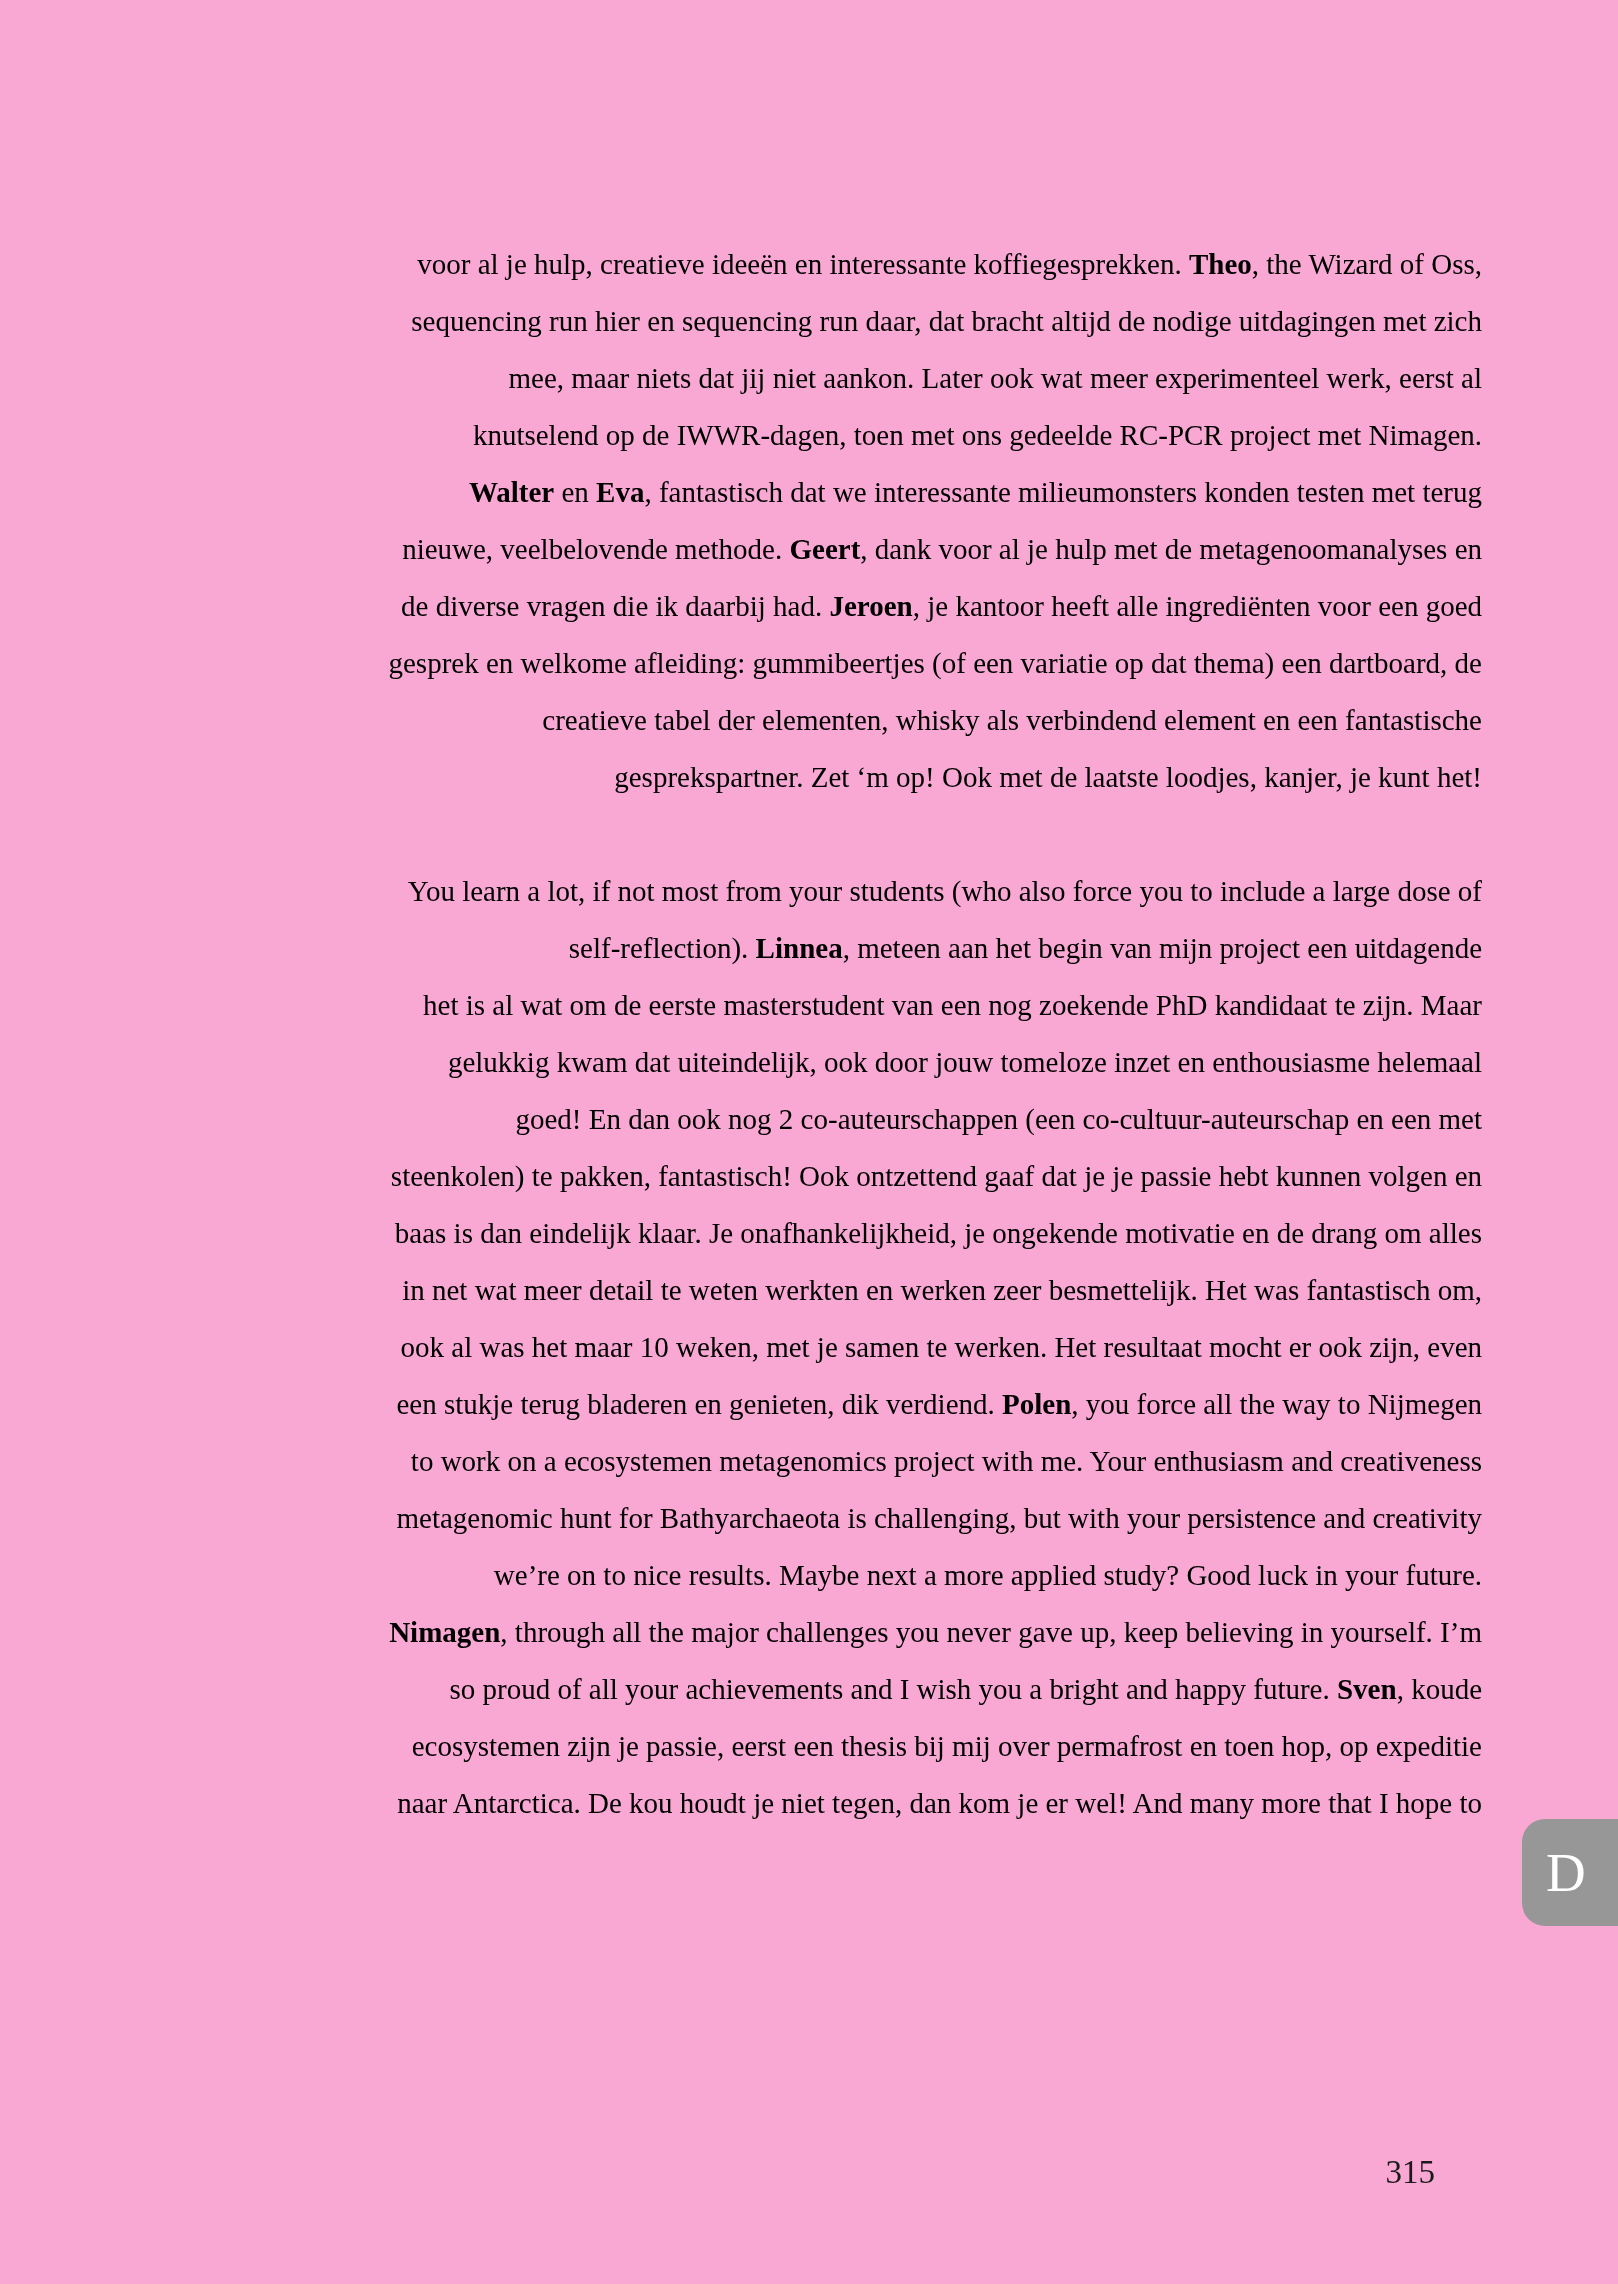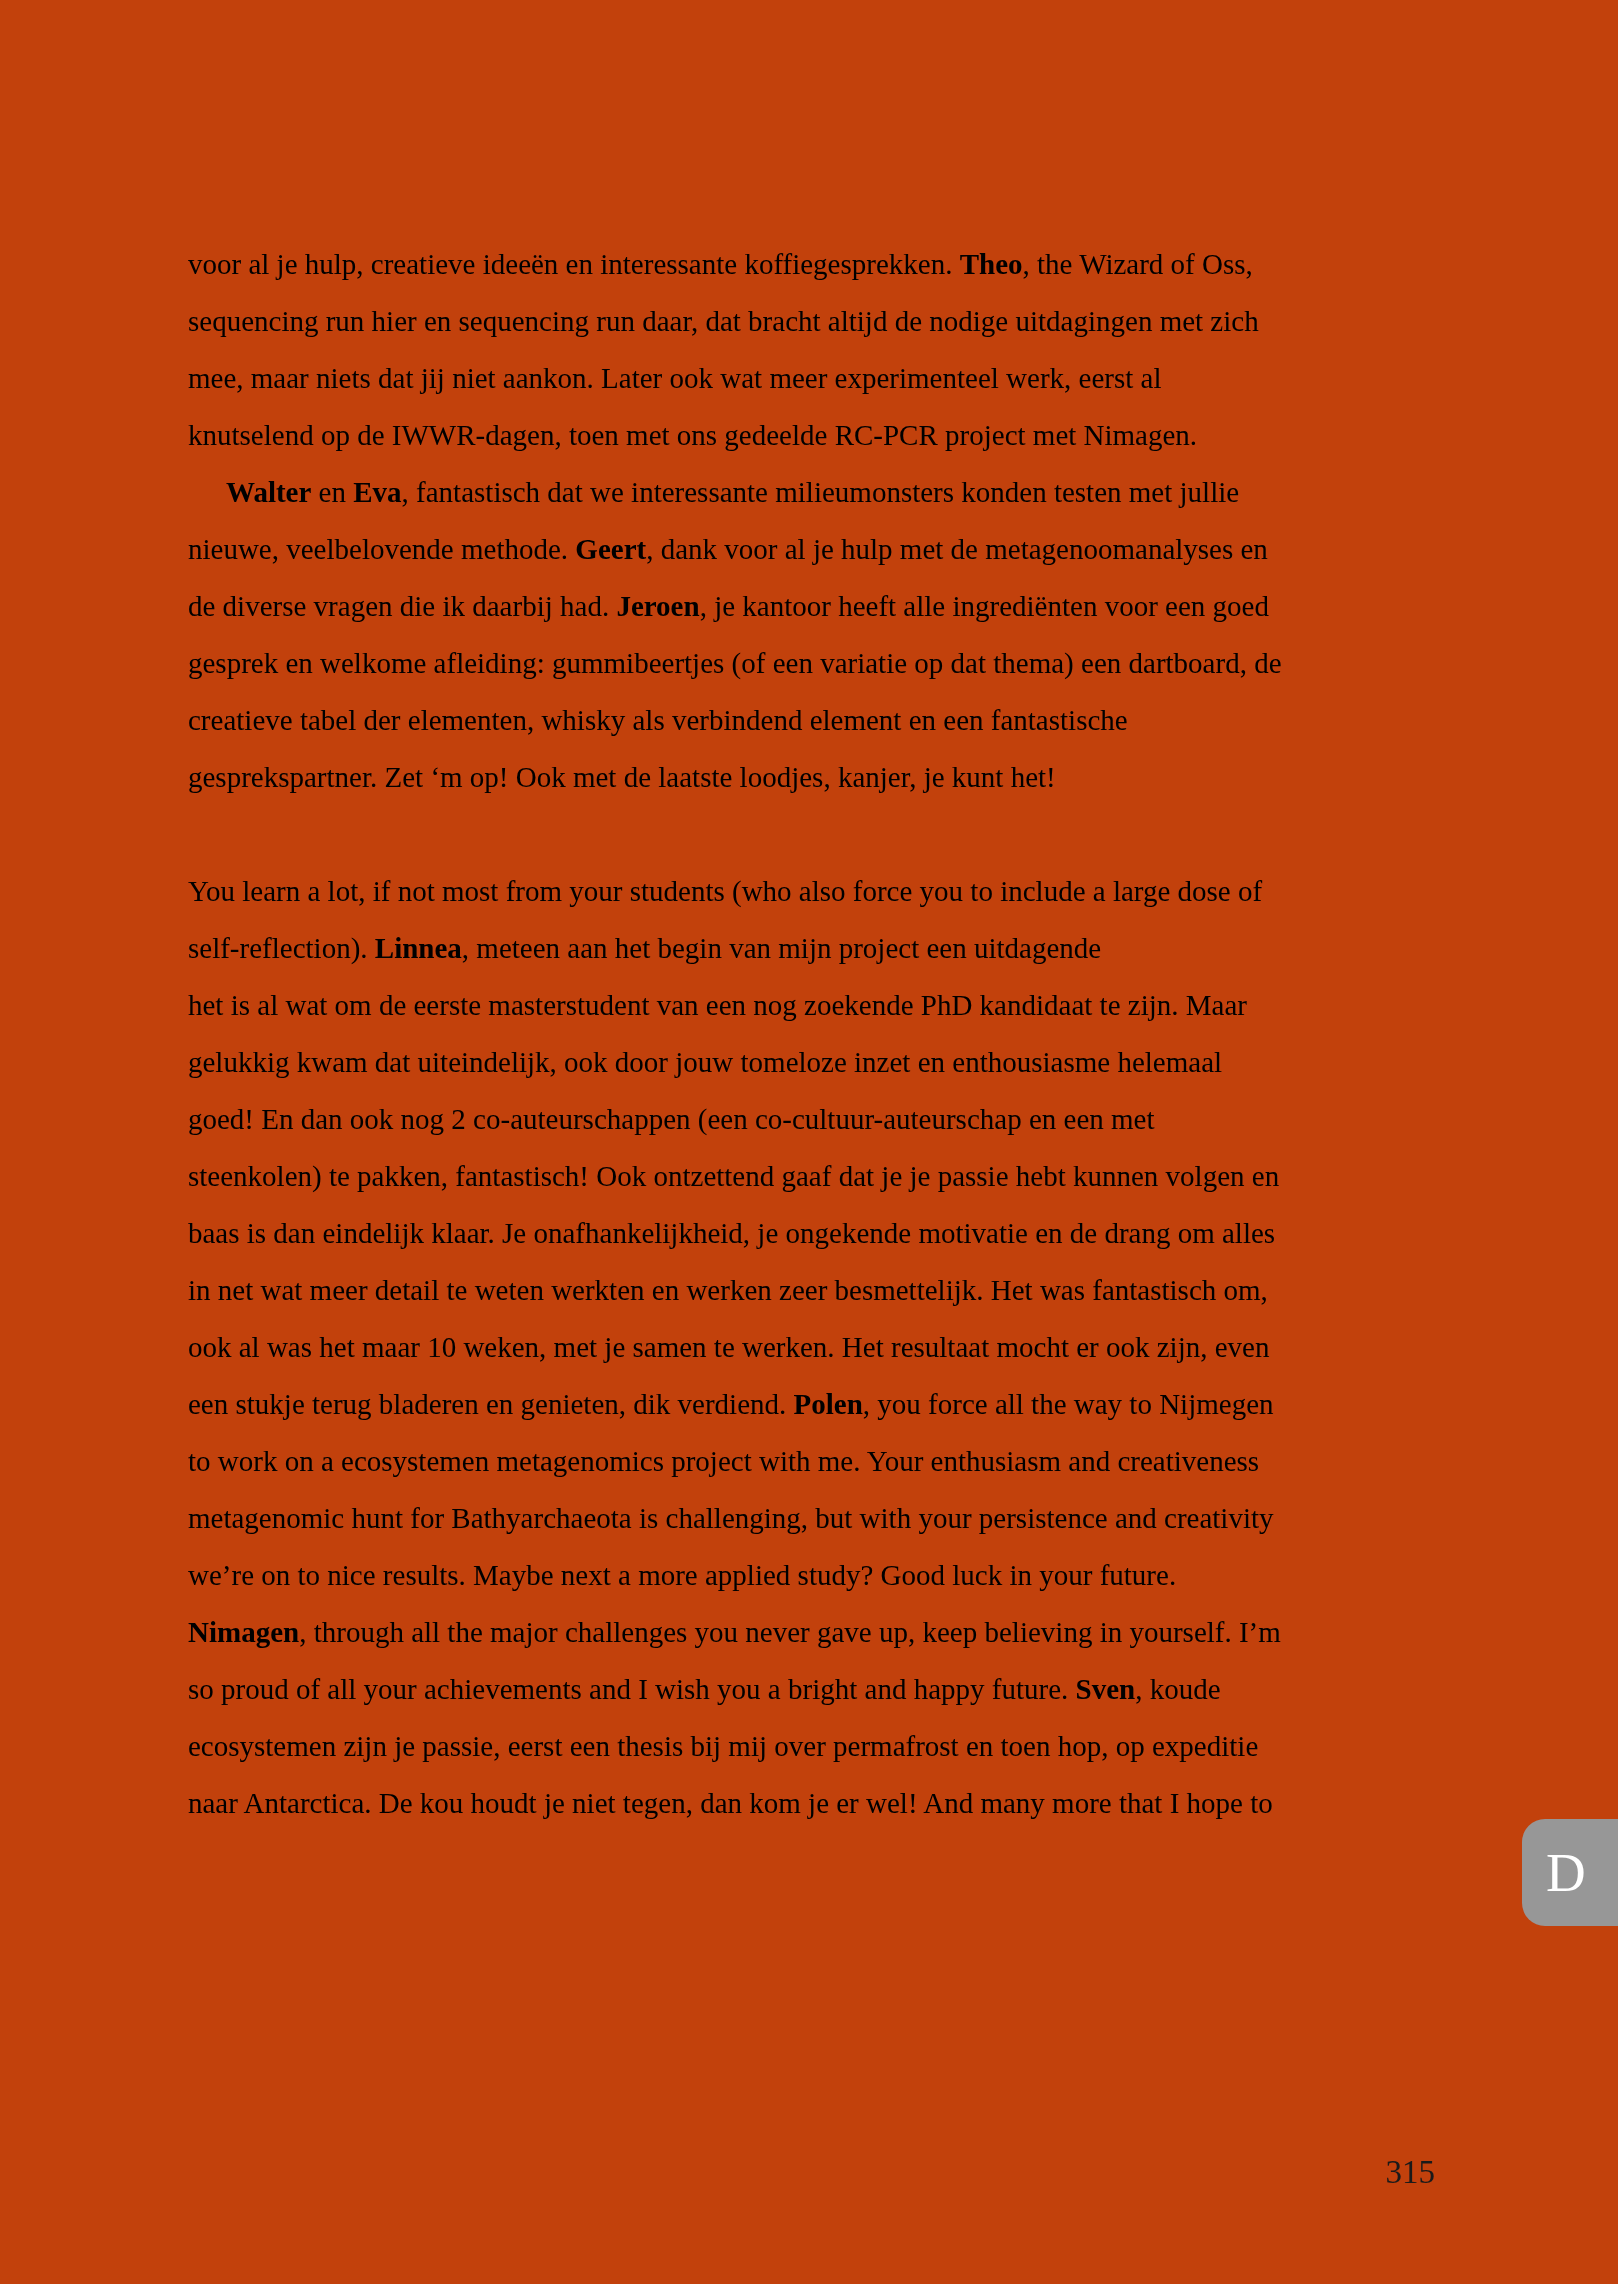--- a/index.html
+++ b/index.html
@@ -4,24 +4,25 @@
 <style>
   html, body {
     margin: 0;
     padding: 0;
     background: #ffffff;
   }
   .sheet {
     position: relative;
     width: 1618px;
     height: 2284px;
-    background: #c2410c;
+    background: #f9a8d4;
     font-family: "Liberation Serif", serif;
     color: #000000;
     overflow: hidden;
+    text-align: right;
   }
   .text-block {
     position: absolute;
     left: 188px;
     top: 236px;
     width: 1294px;
     font-size: 29px;
     line-height: 57px;
   }
   .line {
@@ -66,21 +67,21 @@
 </style>
 </head>
 <body>
 
 <div class="sheet">
   <div class="text-block">
       <div class="line"><span>voor al je hulp, creatieve ideeën en interessante koffiegesprekken. </span><span class="bold">Theo</span><span>, the Wizard of Oss,</span></div>
       <div class="line"><span>sequencing run hier en sequencing run daar, dat bracht altijd de nodige uitdagingen met zich</span></div>
       <div class="line"><span>mee, maar niets dat jij niet aankon. Later ook wat meer experimenteel werk, eerst al</span></div>
       <div class="line"><span>knutselend op de IWWR-dagen, toen met ons gedeelde RC-PCR project met Nimagen.</span></div>
-      <div class="line indent"><span class="bold">Walter</span><span> en </span><span class="bold">Eva</span><span>, fantastisch dat we interessante milieumonsters konden testen met jullie</span></div>
+      <div class="line indent"><span class="bold">Walter</span><span> en </span><span class="bold">Eva</span><span>, fantastisch dat we interessante milieumonsters konden testen met terug</span></div>
       <div class="line"><span>nieuwe, veelbelovende methode. </span><span class="bold">Geert</span><span>, dank voor al je hulp met de metagenoomanalyses en</span></div>
       <div class="line"><span>de diverse vragen die ik daarbij had. </span><span class="bold">Jeroen</span><span>, je kantoor heeft alle ingrediënten voor een goed</span></div>
       <div class="line"><span>gesprek en welkome afleiding: gummibeertjes (of een variatie op dat thema) een dartboard, de</span></div>
       <div class="line"><span>creatieve tabel der elementen, whisky als verbindend element en een fantastische</span></div>
       <div class="line"><span>gesprekspartner. Zet ‘m op! Ook met de laatste loodjes, kanjer, je kunt het!</span></div>
       <div class="line">&nbsp;</div>
       <div class="line"><span>You learn a lot, if not most from your students (who also force you to include a large dose of</span></div>
       <div class="line"><span>self-reflection). </span><span class="bold">Linnea</span><span>, meteen aan het begin van mijn project een uitdagende</span></div>
       <div class="line"><span>het is al wat om de eerste masterstudent van een nog zoekende PhD kandidaat te zijn. Maar</span></div>
       <div class="line"><span>gelukkig kwam dat uiteindelijk, ook door jouw tomeloze inzet en enthousiasme helemaal</span></div>

